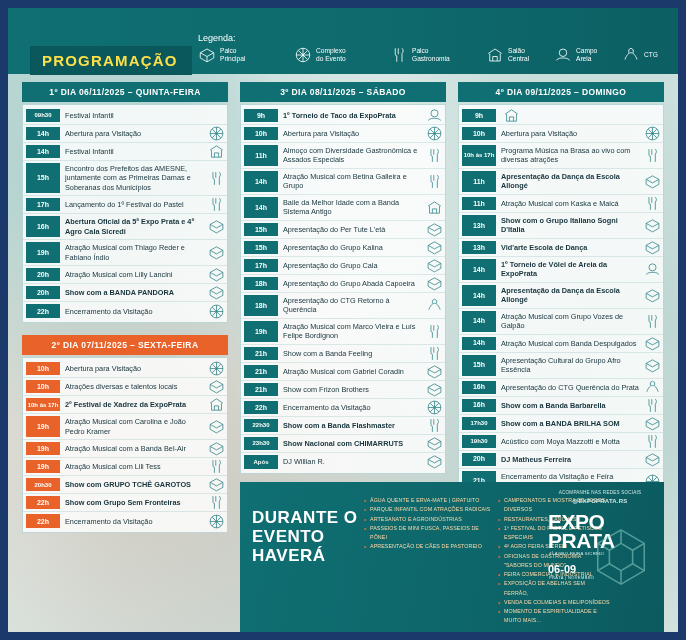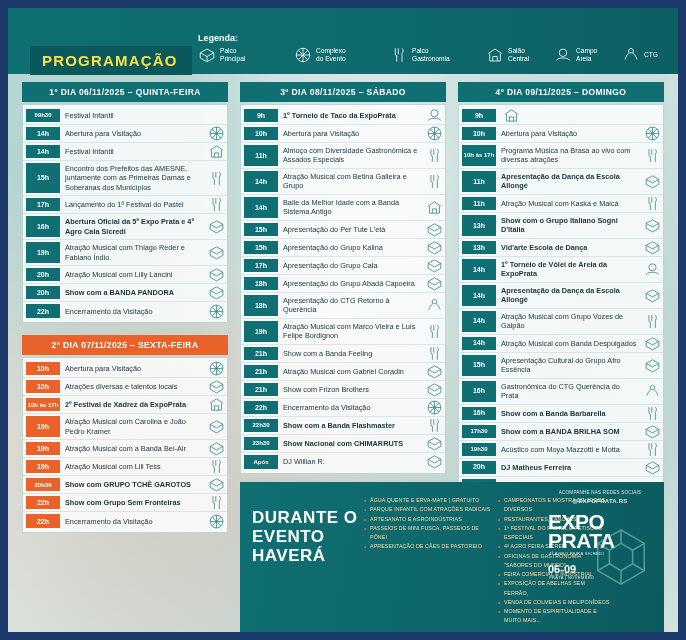--- a/index.html
+++ b/index.html
@@ -37,21 +37,21 @@
   .prog-title{
     position:absolute; left:22px; top:38px;
     background:#0b585c;
     color:#fde047; font-size:15px; font-weight:bold; letter-spacing:1.2px;
     padding:6px 14px 6px 12px;
   }
   .legend-wrap{
     position:absolute; left:190px; top:26px; width:470px;
   }
   .legend-title{
-    position:absolute; left:0; top:-1px; color:#fff; font-size:9px; font-weight:bold;text-align:center;
+    position:absolute; left:0; top:-1px; color:#fff; font-size:9px; font-weight:normal;text-align:center;
   }
   .legend-items{
     position:absolute; left:0; top:12px; display:flex; gap:10px;
   }
   .legend-item{ display:flex; align-items:center; gap:4px; width:86px; }
   .legend-item.narrow{ width:58px; }
   .legend-ico{
     width:18px; height:18px; flex:0 0 18px;
     display:flex; align-items:center; justify-content:center;
   }
@@ -799,21 +799,21 @@
           <div class="ico">
             <svg viewBox="0 0 24 24" fill="none" stroke="#0f6f72" stroke-width="1.1">
                 <path d="M3 9l9-5 9 5-9 5-9-5z"></path>
                 <path d="M3 9v7l9 5 9-5V9"></path>
               </svg>
           </div>
         </div>
 
         <div class="row">
           <div class="time">16h</div>
-          <div class="desc">Gastronômica do CTG Querência do Prata</div>
+          <div class="desc">Apresentação do CTG Querência do Prata</div>
           <div class="ico">
             <svg viewBox="0 0 24 24" fill="none" stroke="#0f6f72" stroke-width="1.1">
                 <path d="M4 18c2-6 5-9 8-9s6 3 8 9"></path>
                 <path d="M9 9V5l3-2 3 2v4"></path>
               </svg>
           </div>
         </div>
 
         <div class="row">
           <div class="time">16h</div>

